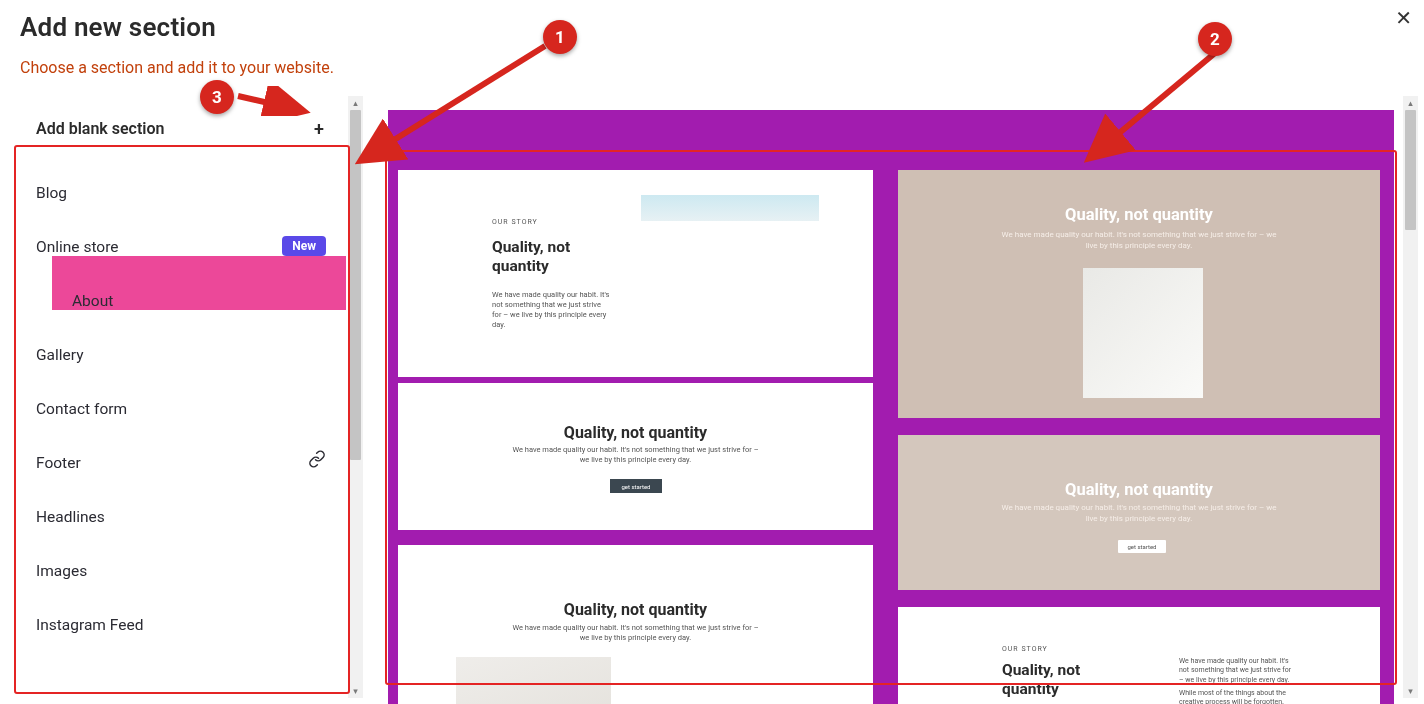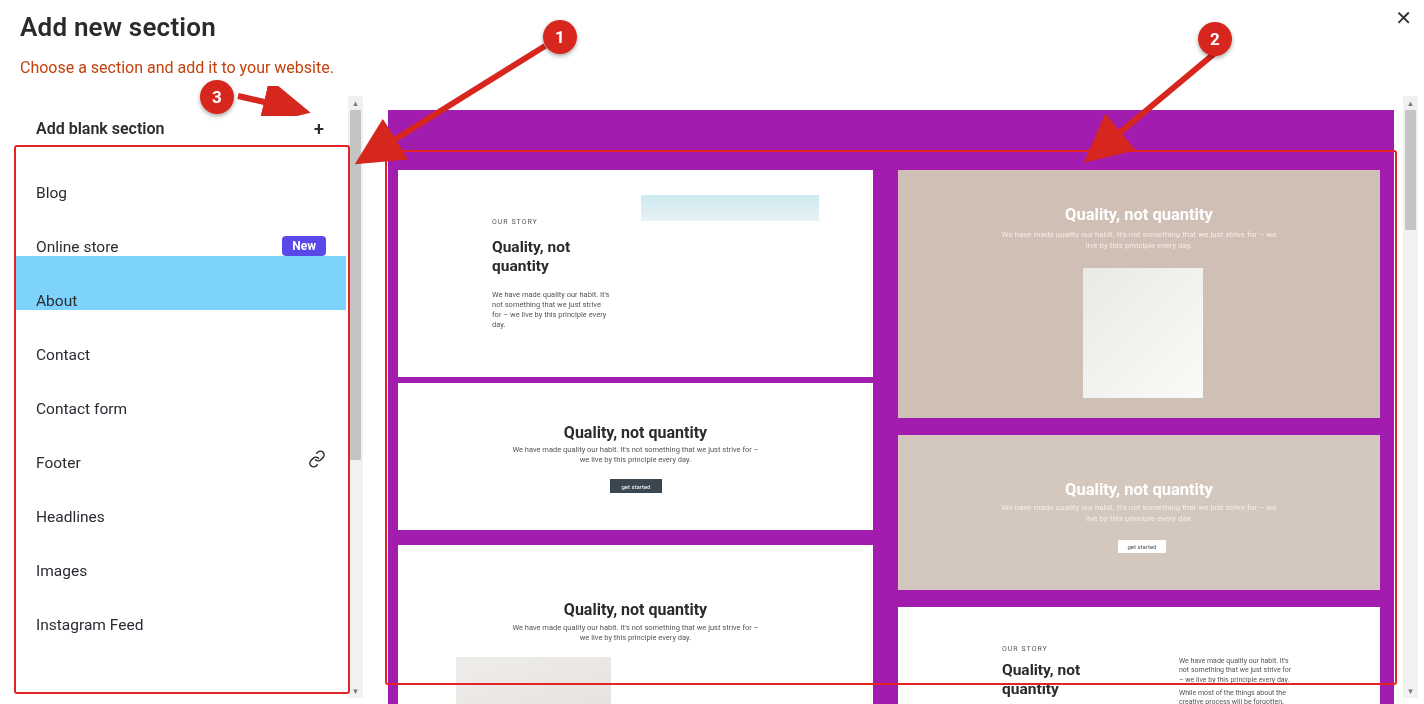--- a/index.html
+++ b/index.html
@@ -110,21 +110,21 @@
   .cat {
     height: 54px;
     padding: 0 20px;
     display: flex;
     align-items: flex-end;
     justify-content: space-between;
     font-size: 15.5px;
     color: #2b2b33;
     cursor: pointer;
   }
-  .cat.selected { background: #7dd3fc; }
+  .cat.selected { background: #ec4899; margin-left: 36px; }
   .badge {
     background: #5a49e8;
     color: #fff;
     font-size: 12px;
     font-weight: 700;
     padding: 3px 10px;
     border-radius: 4px;
   }
   .link-icon svg { width: 18px; height: 18px; stroke:#2b2b33; }
 
@@ -221,21 +221,21 @@
     <span>Blog</span>
   </div>
   <div class="cat">
     <span>Online store</span>
     <span class="badge">New</span>
   </div>
   <div class="cat selected">
     <span>About</span>
   </div>
   <div class="cat">
-    <span>Contact</span>
+    <span>Gallery</span>
   </div>
   <div class="cat">
     <span>Contact form</span>
   </div>
   <div class="cat">
     <span>Footer</span>
     <span class="link-icon">
       <svg viewBox="0 0 24 24" fill="none" stroke-width="2" stroke-linecap="round" stroke-linejoin="round">
         <path d="M10 13a5 5 0 0 0 7.07 0l3-3a5 5 0 0 0-7.07-7.07l-1.5 1.5"></path>
         <path d="M14 11a5 5 0 0 0-7.07 0l-3 3a5 5 0 0 0 7.07 7.07l1.5-1.5"></path>

